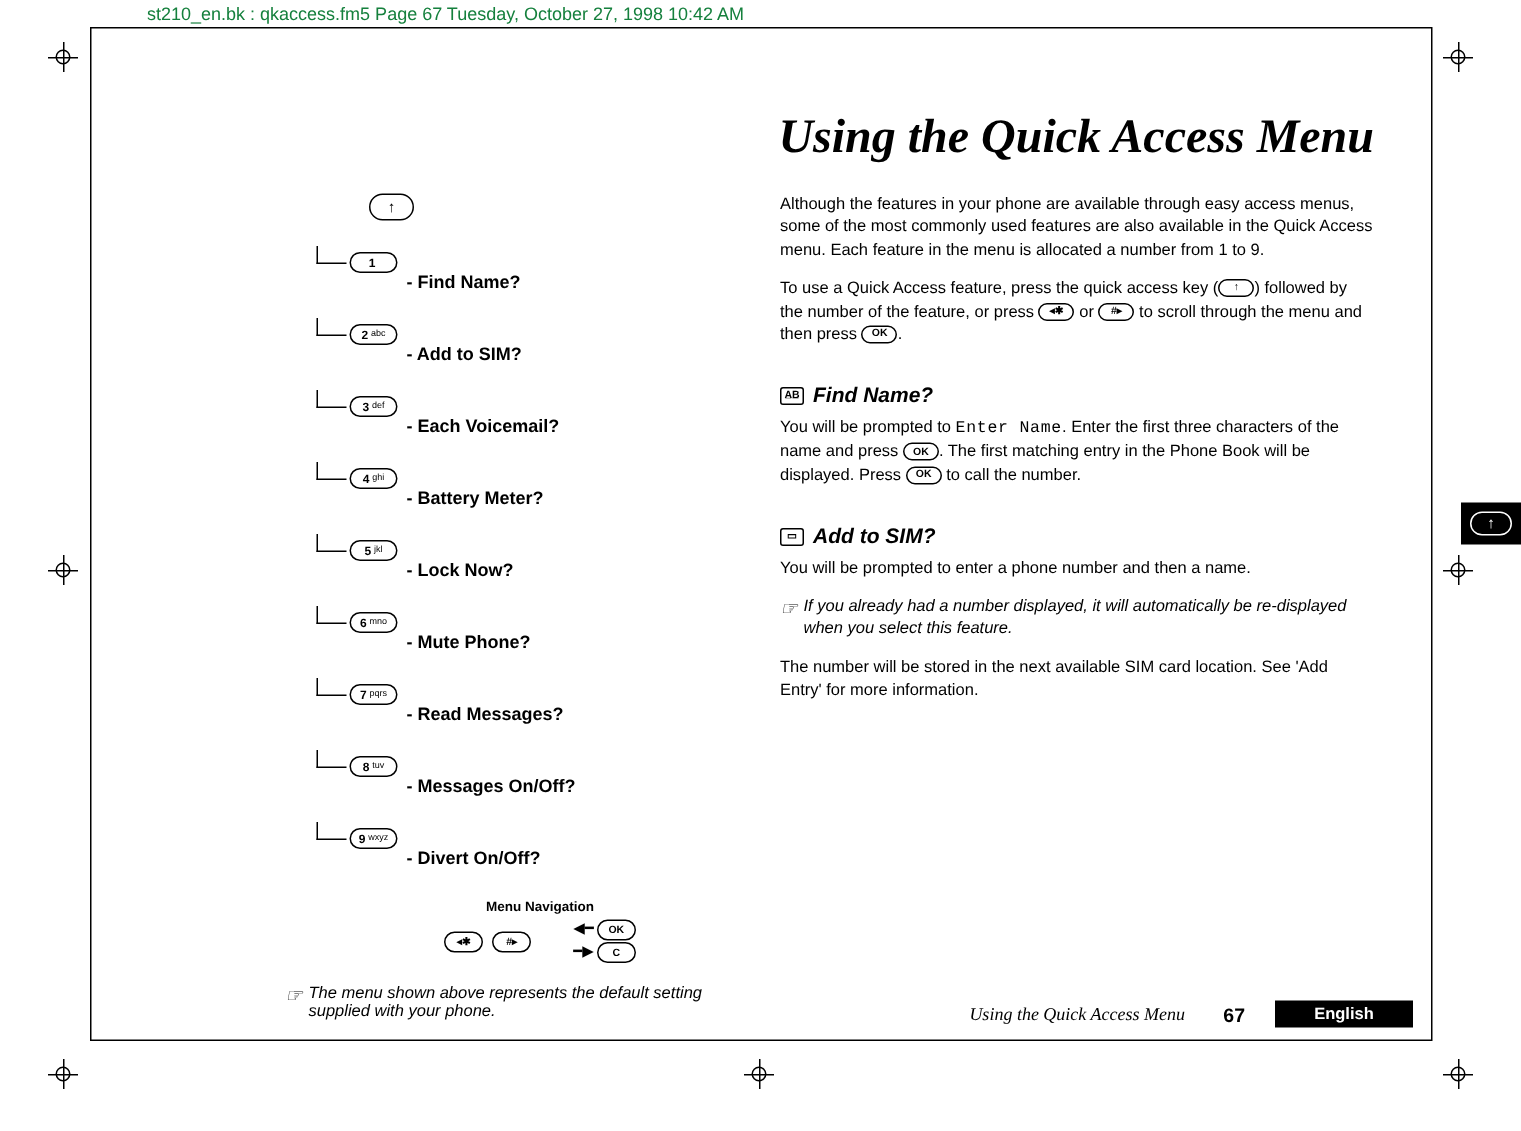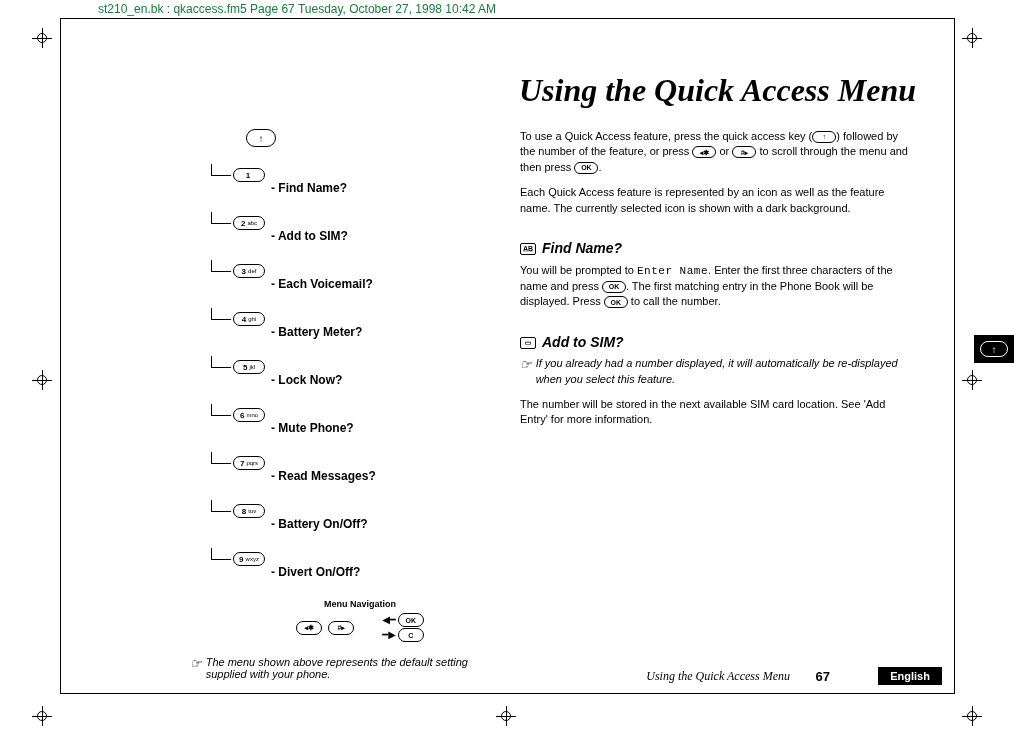--- a/index.html
+++ b/index.html
@@ -132,21 +132,21 @@
     height: 20px; display:flex; align-items:center;
   }
   .footer-running {
     position:absolute; right: 224px;
     font-family: 'Times New Roman', serif; font-style: italic; font-size: 12px;
   }
   .footer-page {
     position:absolute; right: 184px; font-weight: bold; font-size: 13px;
   }
   .footer-lang {
-    position:absolute; right: 72px; width: 64px; height: 18px;
+    position:absolute; right: 72px; width: 92px; height: 18px;
     background: #000; color: #fff; font-weight: bold; font-size: 11px;
     display:flex; align-items:center; justify-content:center;
   }
   .menu-list { position:relative; margin-left: 0; }
 </style>
 </head>
 <body>
 
 <div class="crop-tl cropmark">
     <div class="cropcircle"></div>
@@ -239,21 +239,21 @@
                 <span class="let">pqrs</span>
               </span>
               <span class="menu-label">- Read Messages?</span>
             </div>
           <div class="menu-item">
               <div class="tree-stub"></div>
               <span class="key-oval">
                 <span class="num">8</span>
                 <span class="let">tuv</span>
               </span>
-              <span class="menu-label">- Battery On/Off?</span>
+              <span class="menu-label">- Messages On/Off?</span>
             </div>
           <div class="menu-item last">
               <div class="tree-stub"></div>
               <span class="key-oval">
                 <span class="num">9</span>
                 <span class="let">wxyz</span>
               </span>
               <span class="menu-label">- Divert On/Off?</span>
             </div>
         </div>
@@ -272,37 +272,38 @@
         </div>
       </div>
 
       <div class="note-hand">
         <span class="hand-icon">☞</span>
         <span>The menu shown above represents the default setting supplied with your phone.</span>
       </div>
     </div>
 
     <div class="col-right">
+      <p>Although the features in your phone are available through easy access menus, some of the most commonly used features are also available in the Quick Access menu. Each feature in the menu is allocated a number from 1 to 9.</p>
       <p>
         <span>To use a Quick Access feature, press the quick access key (</span><span class="inline-key">↑</span><span>) followed by the number of the feature, or press </span><span class="inline-key">◂✱</span><span> or </span><span class="inline-key">#▸</span><span> to scroll through the menu and then press </span><span class="inline-key">OK</span><span>.</span>
       </p>
-      <p>Each Quick Access feature is represented by an icon as well as the feature name. The currently selected icon is shown with a dark background.</p>
 
       <div class="section-head">
         <span class="sec-icon">A̲B̲</span>
         <span>Find Name?</span>
       </div>
       <p>
         <span>You will be prompted to </span><span class="tt">Enter Name</span><span>. Enter the first three characters of the name and press </span><span class="inline-key">OK</span><span>. The first matching entry in the Phone Book will be displayed. Press </span><span class="inline-key">OK</span><span> to call the number.</span>
       </p>
 
       <div class="section-head">
         <span class="sec-icon">▭</span>
         <span>Add to SIM?</span>
       </div>
+      <p>You will be prompted to enter a phone number and then a name.</p>
       <div class="note-right">
         <span class="hand-icon">☞</span>
         <span>If you already had a number displayed, it will automatically be re-displayed when you select this feature.</span>
       </div>
       <p>The number will be stored in the next available SIM card location. See 'Add Entry' for more information.</p>
     </div>
   </div>
 </div>
 
 <div class="thumb-tab">

